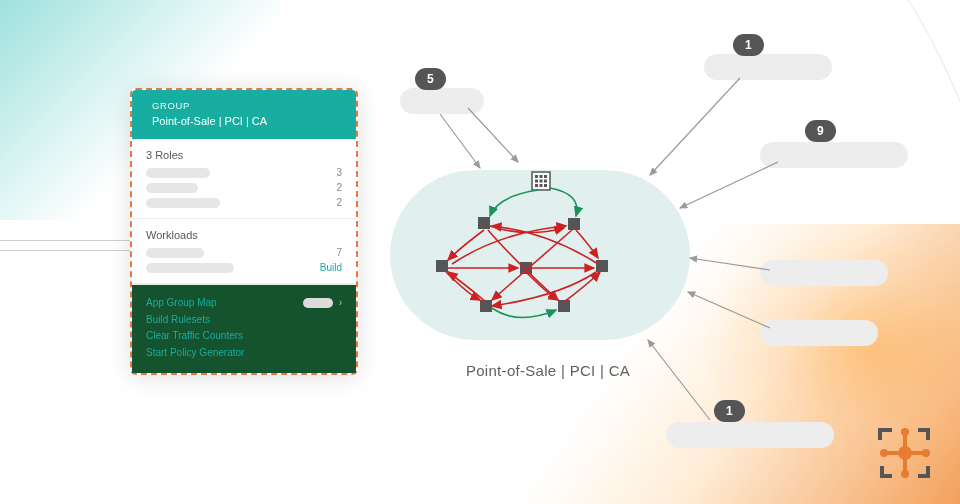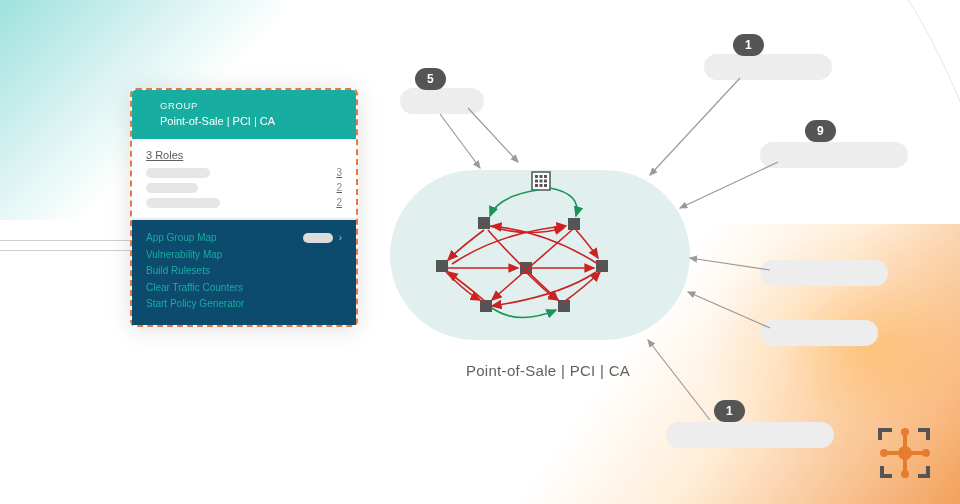--- a/index.html
+++ b/index.html
@@ -61,36 +61,35 @@
     border: 2px dashed #e77843;
     border-radius: 6px;
     box-shadow: 0 2px 24px rgba(0,0,0,0.12);
     z-index: 3;
     font-size: 11px;
     color: #606060;
   }
   .panel-header {
     background: #17ada1;
     color: #fff;
-    padding: 10px 28px 12px;
+    padding: 10px 20px 12px;
     border-radius: 4px 4px 0 0;
   }
   .panel-header .eyebrow {
     font-size: 9.5px;
     letter-spacing: 0.6px;
     opacity: 0.92;
   }
   .panel-header .title {
     font-size: 11px;
     margin-top: 4px;
   }
   .panel-section {
     padding: 10px 14px;
     border-bottom: 1px solid #ececec;
-    text-decoration: underline;
   }
   .panel-section:last-of-type { border-bottom: none; }
   .sec-title {
     font-size: 11px;
     color: #5a5a5a;
     margin-bottom: 6px;
   }
   .row {
     display: flex;
     justify-content: space-between;
@@ -107,21 +106,21 @@
   .row .val {
     font-size: 10px;
     color: #888;
   }
   .chev {
     color: #bbb;
     font-size: 10px;
   }
   .panel-links {
     padding: 10px 14px 12px;
-    background: #0c4a6e;
+    background: #14532d;
     border-top: 1px solid #ececec;
   }
   .panel-links .link-row {
     display: flex;
     justify-content: space-between;
     align-items: center;
     font-size: 10px;
     color: #17ada1;
     line-height: 1.65;
   }
@@ -305,32 +304,40 @@
     <div class="row">
       <span class="bar" style="width:52px"></span>
       <span class="val">2</span>
     </div>
     <div class="row">
       <span class="bar" style="width:74px"></span>
       <span class="val">2</span>
     </div>
   </div>
 
+  <div class="panel-section">
+    <div class="sec-title">Workloads</div>
+    <div class="row">
+      <span class="bar" style="width:58px"></span>
+      <span class="val">7</span>
+    </div>
+    <div class="row">
+      <span class="bar" style="width:88px"></span>
+      <span class="val" style="color:#17ada1">Build</span>
+    </div>
+  </div>
 
 
   <div class="panel-links">
     <div class="link-row">
       <span>App Group Map</span>
       <span style="display:flex;align-items:center;gap:6px">
         <span class="pill"></span>
         <span class="chev">›</span>
       </span>
-    </div>
-    <div class="link-row">
-      <span>Vulnerability Map</span>
     </div>
     <div class="link-row">
       <span>Build Rulesets</span>
     </div>
     <div class="link-row">
       <span>Clear Traffic Counters</span>
     </div>
     <div class="link-row">
       <span>Start Policy Generator</span>
     </div>

